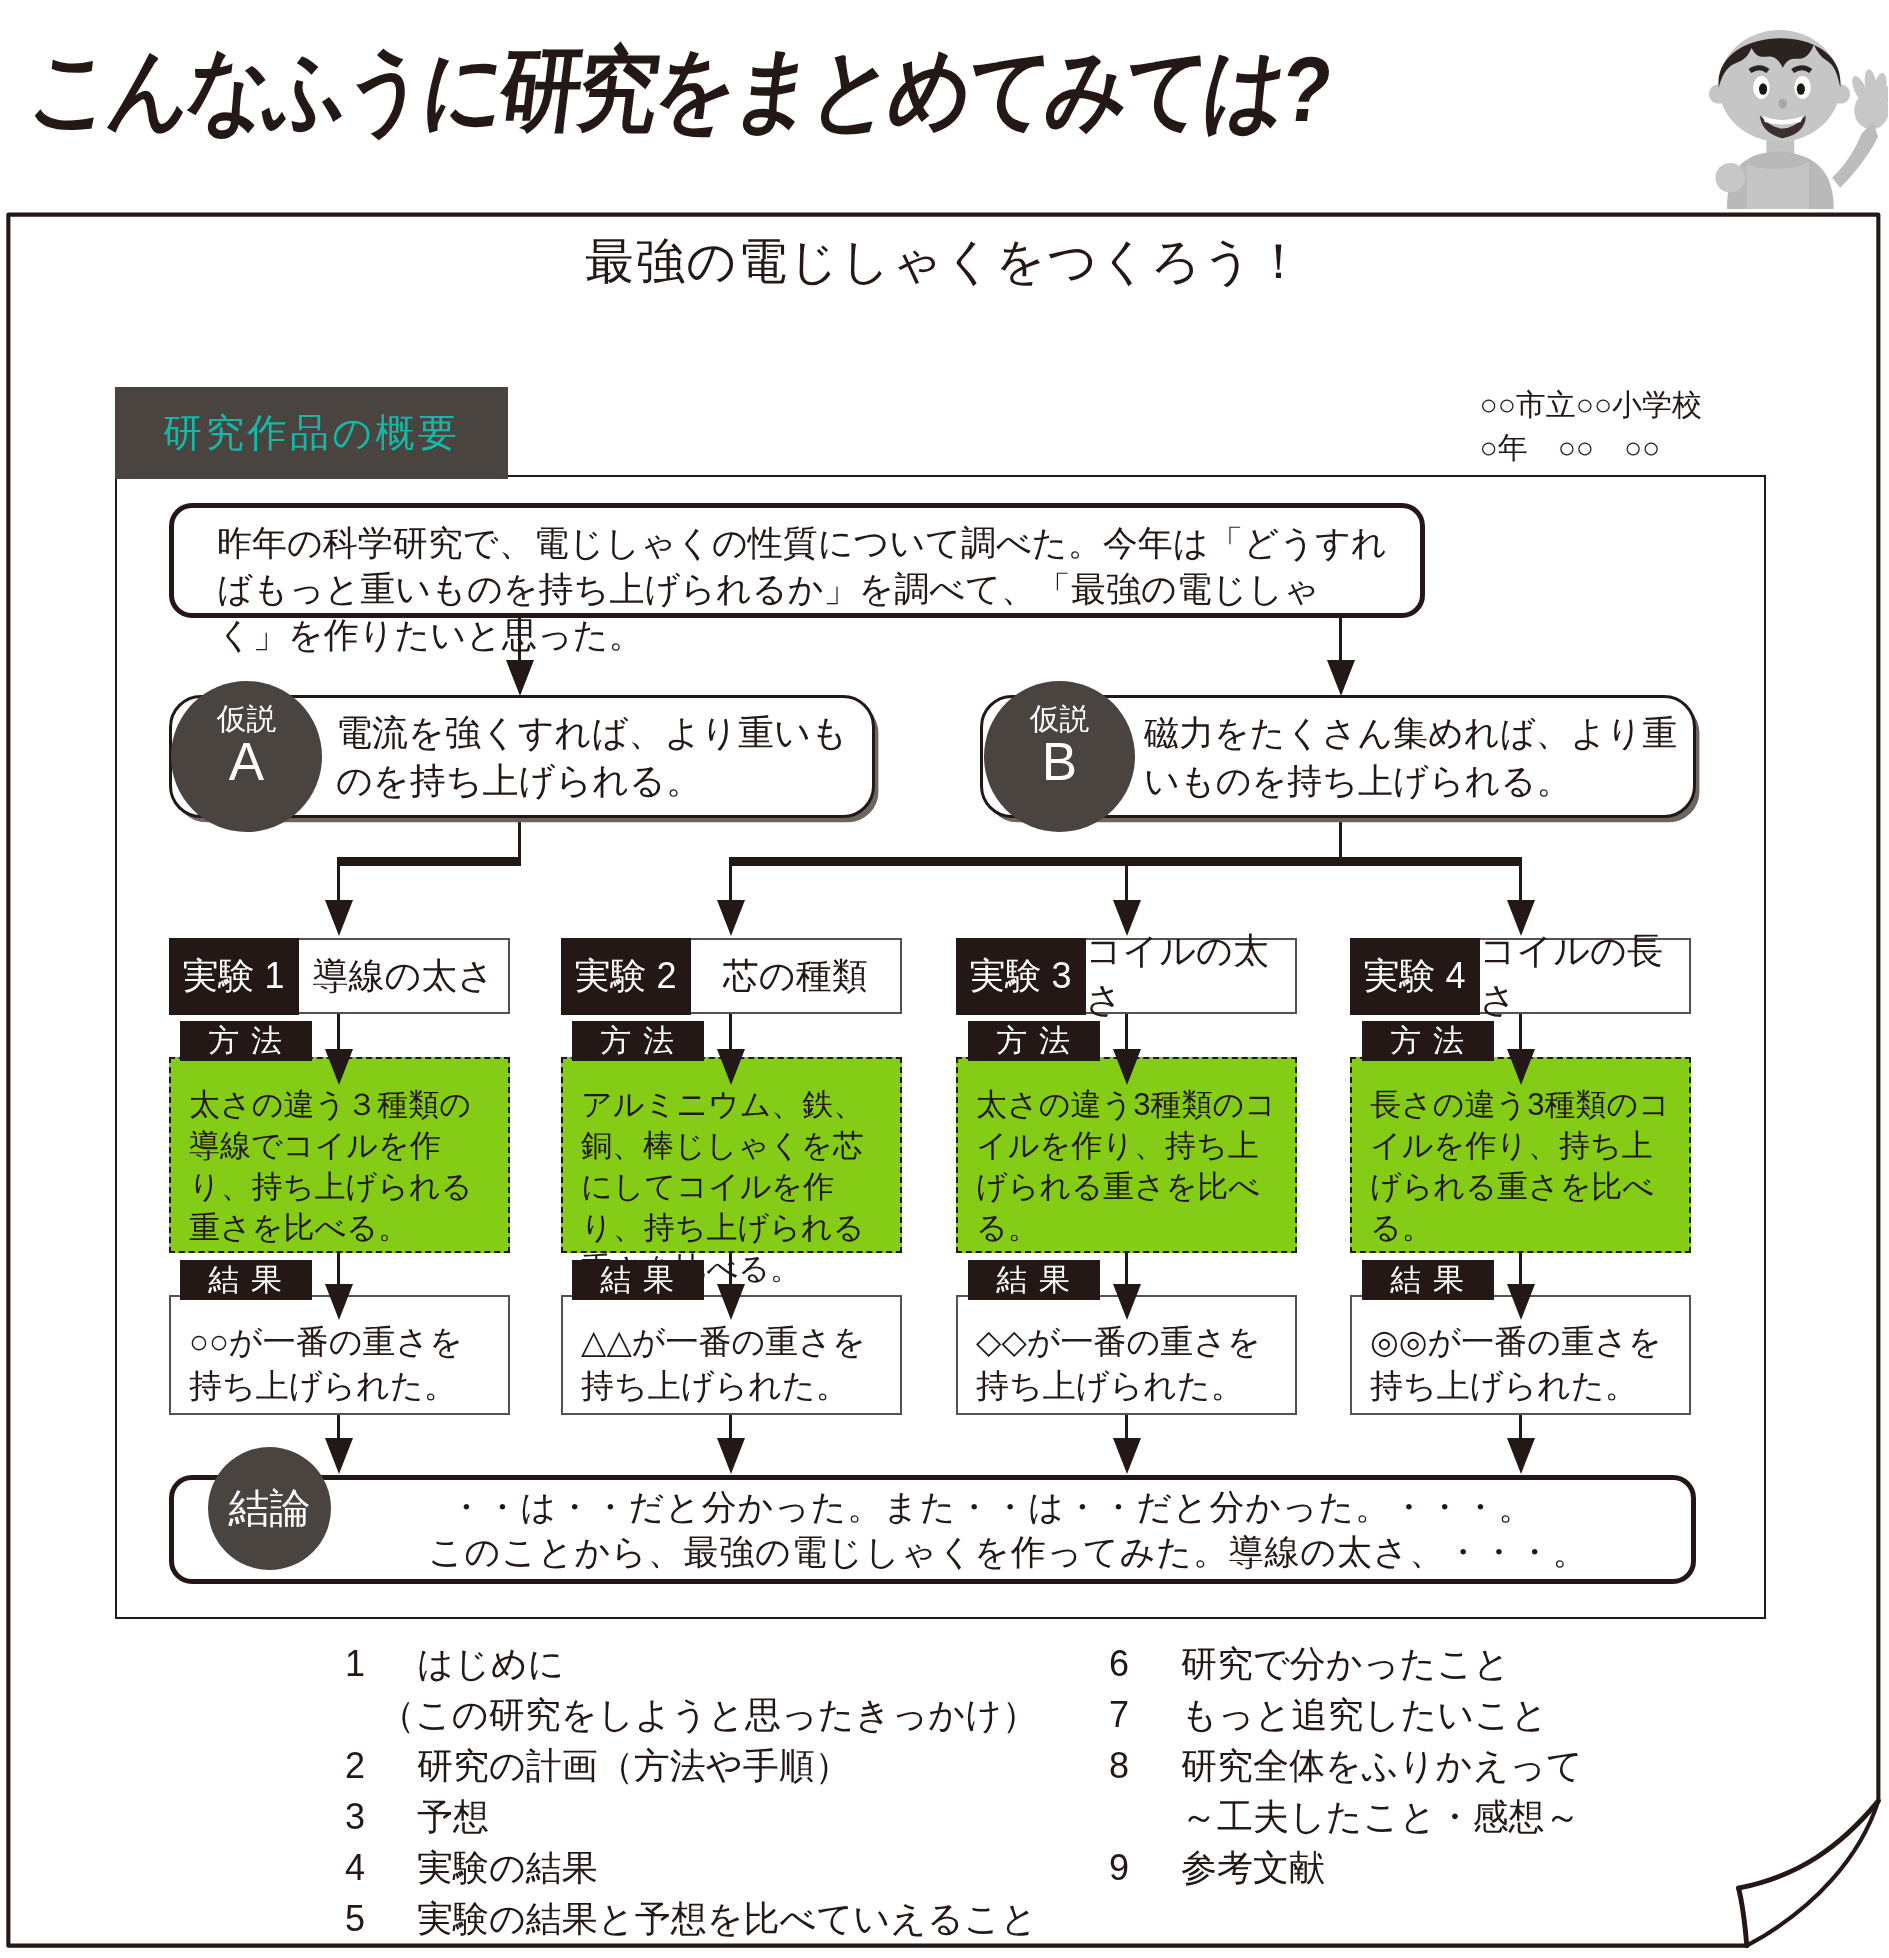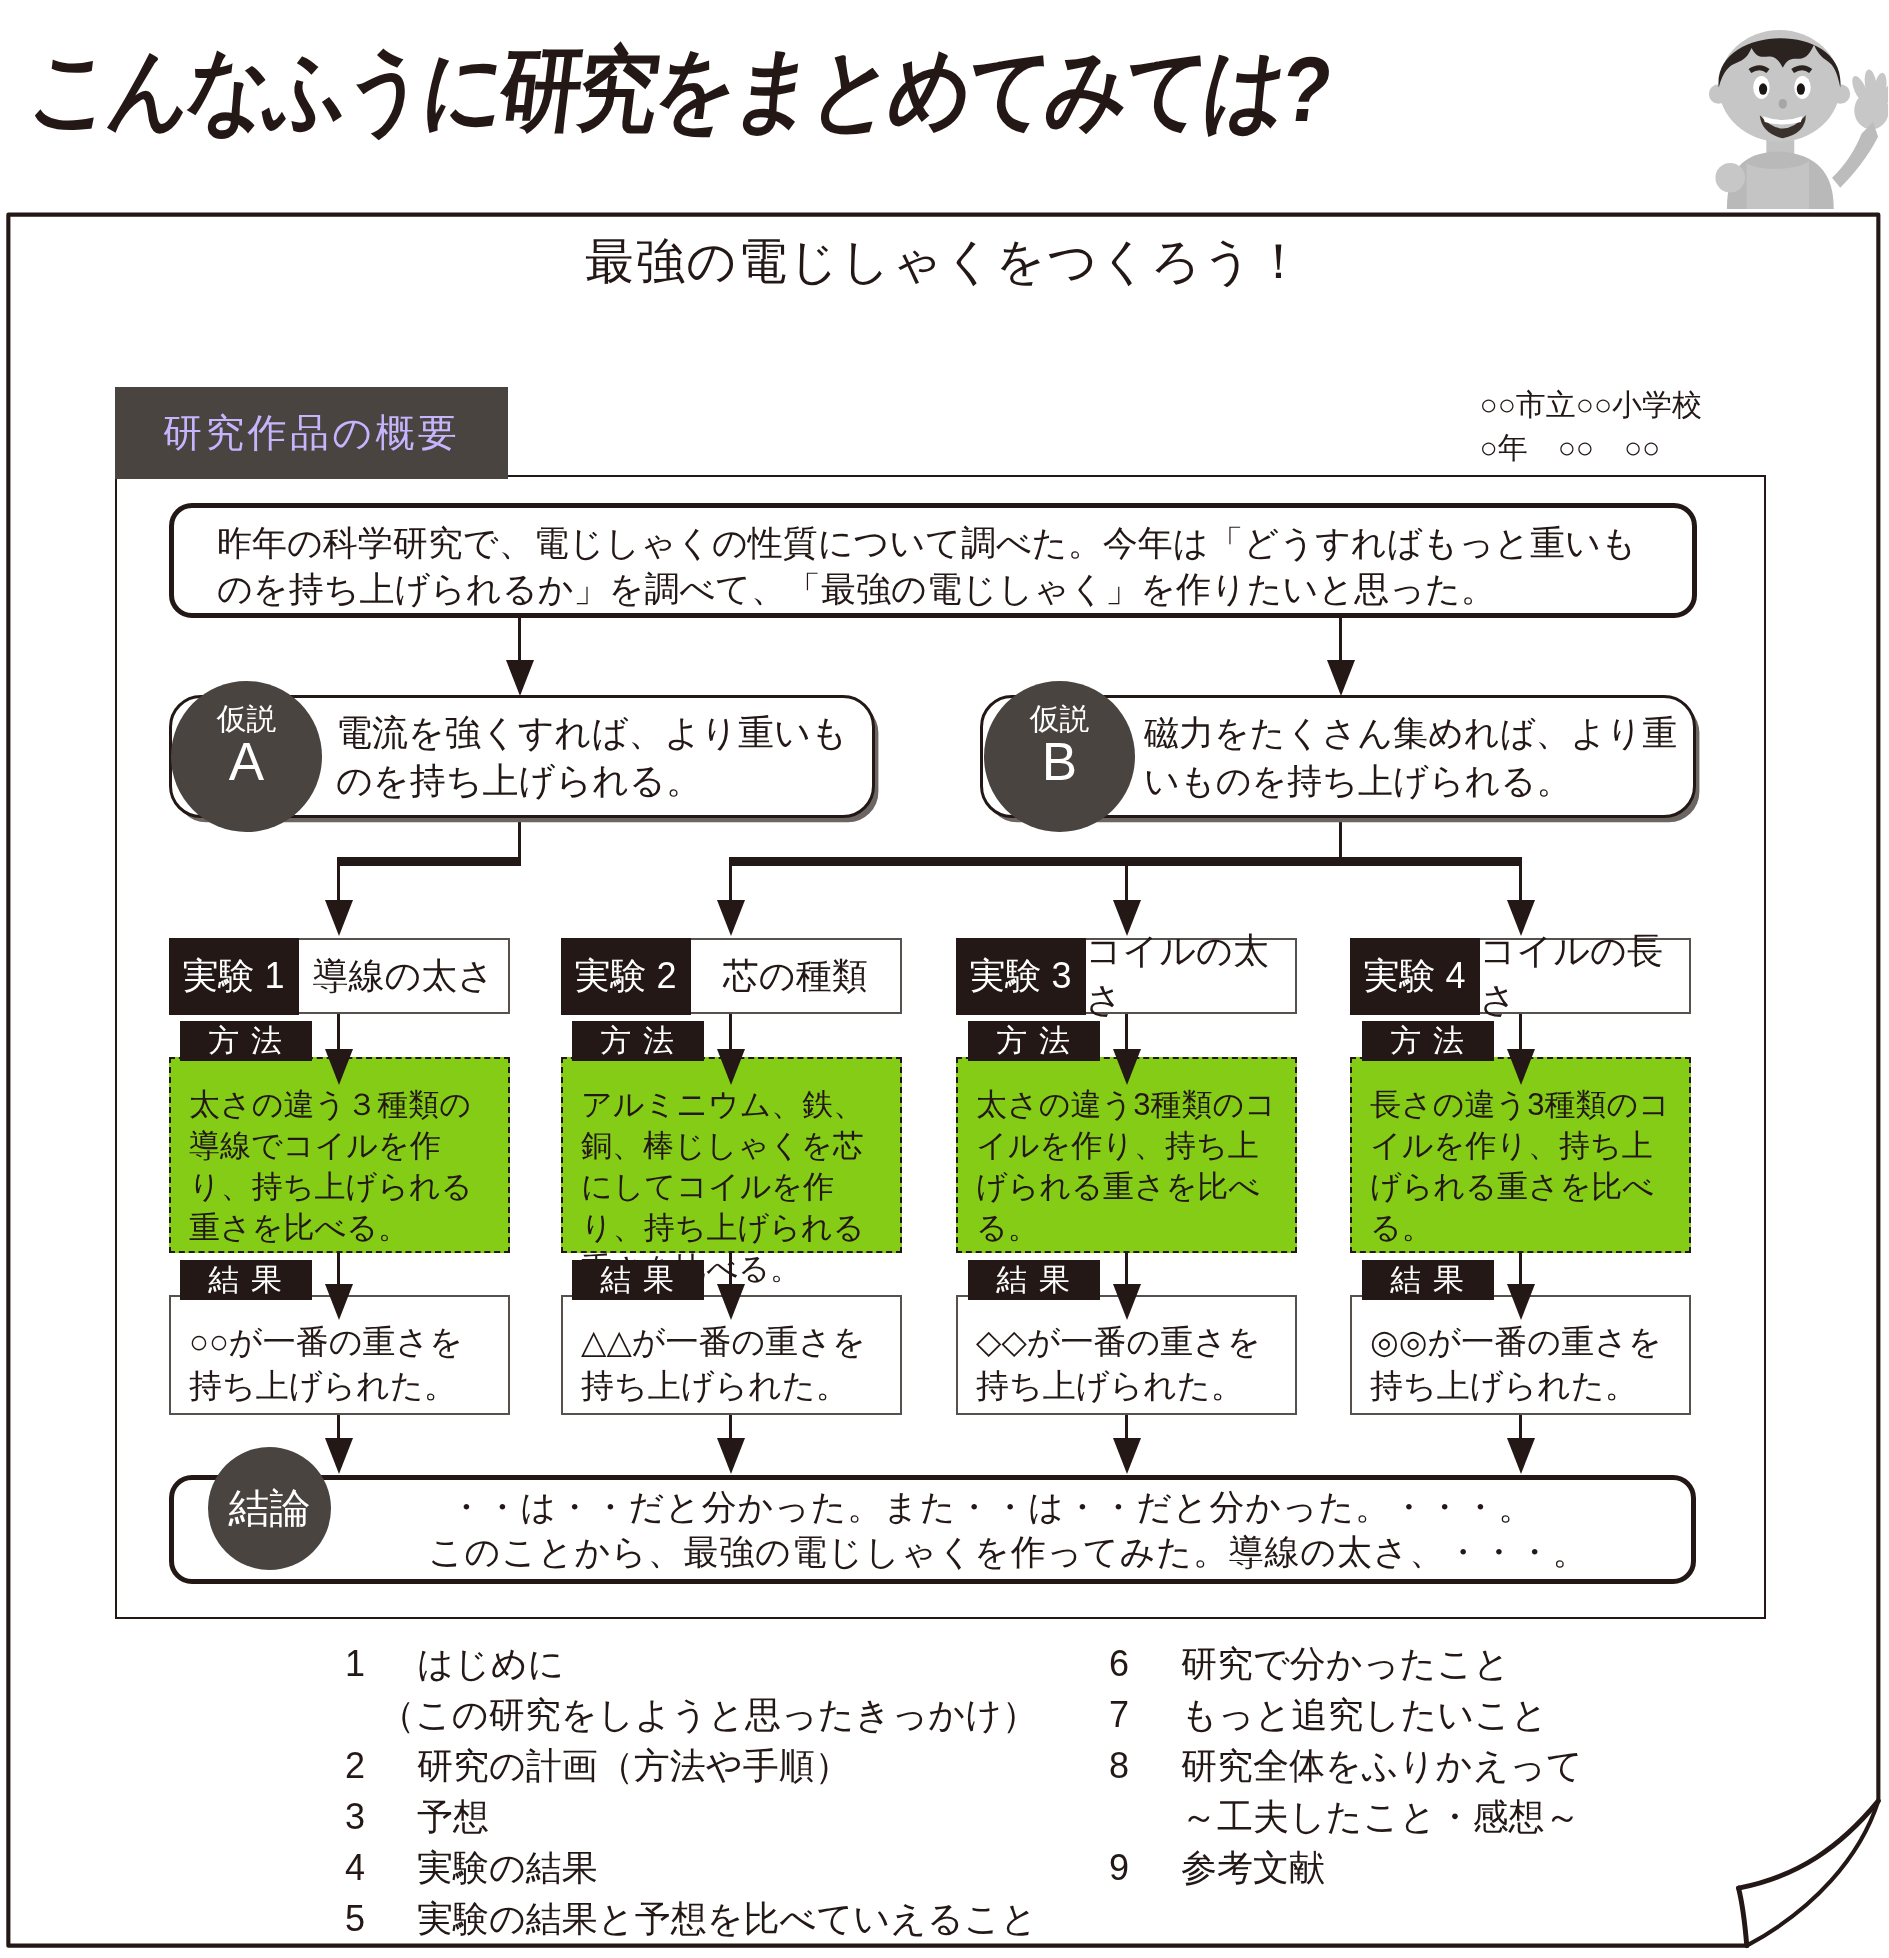--- a/index.html
+++ b/index.html
@@ -9,28 +9,28 @@
   .abs{position:absolute;}
   .jp{word-break:break-all;}
 
   
   .brush-title{left:23px;top:28px;font-size:92px;font-weight:900;letter-spacing:-5px;
     white-space:nowrap;transform:scaleX(.88) skewX(-8deg);transform-origin:left bottom;color:var(--ink);}
 
   
   .headline{left:0;width:1890px;text-align:center;font-size:49px;letter-spacing:1.6px;color:var(--ink);}
 
-  .overview-label{left:115px;top:387px;width:393px;height:92px;background:var(--panel);color:#c4b5fd;
+  .overview-label{left:115px;top:387px;width:393px;height:92px;background:var(--panel);color:#14b8a6;
     display:flex;align-items:center;justify-content:center;font-size:39px;letter-spacing:3.3px;z-index:4;}
 
   .school{right:188px;top:383px;font-size:30px;line-height:43px;z-index:4;}
 
   .inner-box{left:115px;top:475px;width:1647px;height:1140px;border:2.5px solid var(--ink);background:#fff;z-index:1;}
 
-  .intro-box{left:169px;top:503px;width:1528px;height:115px;border:5.8px solid var(--ink);border-radius:23px;
+  .intro-box{left:169px;top:503px;width:1256px;height:115px;border:5.8px solid var(--ink);border-radius:23px;
     background:#fff;z-index:3;padding:11.5px 33px 0 43px;box-sizing:border-box;font-size:35px;line-height:46px;}
 
   .hyp-box{position:absolute;top:695px;height:123px;border:3.3px solid var(--ink);border-radius:32px;background:#fff;
     box-sizing:border-box;z-index:3;box-shadow:5px 5.8px 0 -1.6px #6b6662;font-size:36px;line-height:48px;
     display:flex;align-items:center;}
   .hyp-circle{position:absolute;top:681px;width:151px;height:151px;border-radius:50%;background:var(--panel);
     color:#fff;z-index:4;text-align:center;box-sizing:border-box;padding-top:21.4px;}
   .hyp-tag{font-size:30px;line-height:33px;}
   .hyp-letter{font-size:53px;line-height:54px;}
 

